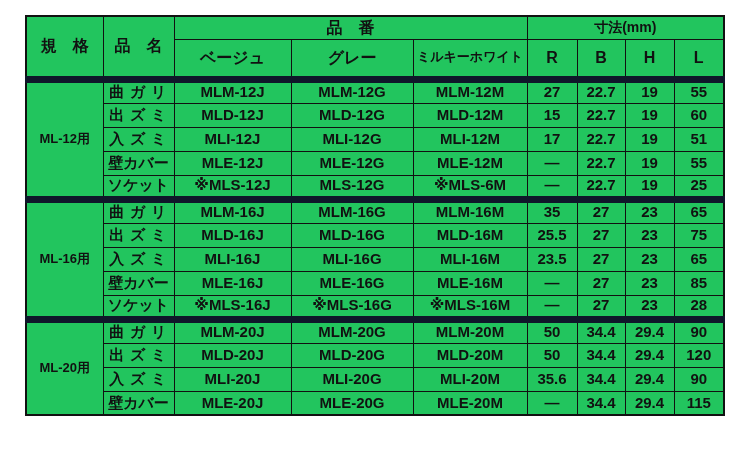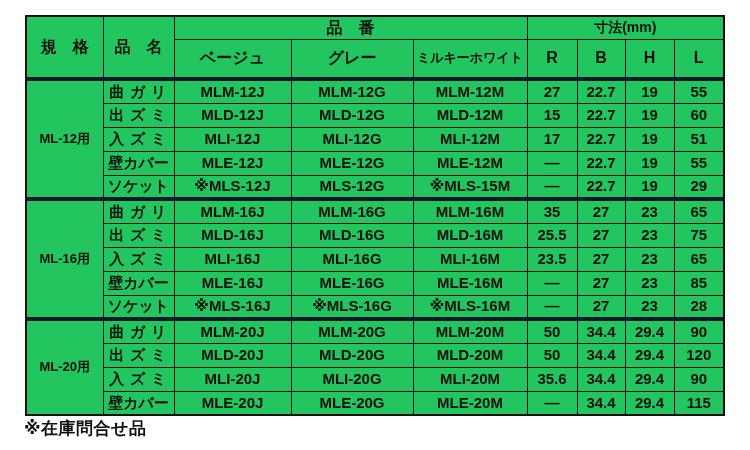--- a/index.html
+++ b/index.html
@@ -30,21 +30,21 @@
     line-height: 1.1;
     overflow: hidden;
     white-space: nowrap;
   }
   thead th { font-size: 16px; font-weight: bold; }
   thead tr.hdr-top th { height: 23px; }
   thead tr.hdr-sub th { height: 40px; border-bottom: 2px solid #111111; }
   th.milky-hdr { font-size: 13px; }
   th.dim-unit-hdr { font-size: 14px; }
   tbody td { height: 24px; }
-  tbody tr.group-start td { border-top: 4px solid #0f172a; margin-left: 8px; }
+  tbody tr.group-start td { border-top: 7px solid #0f172a; margin-left: 8px; }
   td.spec-cell { font-size: 13px; }
   td.name-cell { font-size: 15px; }
   td.name-cell.sp3 { letter-spacing: 0.38em; text-indent: 0.30em; }
   td.part-cell { font-size: 15px; }
   td.dim-cell { font-size: 15px; }
 
   .footnote {
     position: absolute;
     left: 24px;
     top: 417px;
@@ -126,25 +126,25 @@
             <td class="part-cell">MLE-12M</td>
             <td class="dim-cell">―</td>
             <td class="dim-cell">22.7</td>
             <td class="dim-cell">19</td>
             <td class="dim-cell">55</td>
           </tr>
           <tr>
             <td class="name-cell">ソケット</td>
             <td class="part-cell">※MLS-12J</td>
             <td class="part-cell">MLS-12G</td>
-            <td class="part-cell">※MLS-15M</td>
-            <td class="dim-cell">―</td>
-            <td class="dim-cell">22.7</td>
-            <td class="dim-cell">19</td>
-            <td class="dim-cell">29</td>
+            <td class="part-cell">※MLS-6M</td>
+            <td class="dim-cell">―</td>
+            <td class="dim-cell">22.7</td>
+            <td class="dim-cell">19</td>
+            <td class="dim-cell">25</td>
           </tr>
           <tr class="group-start">
             <td rowspan="5" class="spec-cell">ML-16用</td>
             <td class="name-cell sp3">曲ガリ</td>
             <td class="part-cell">MLM-16J</td>
             <td class="part-cell">MLM-16G</td>
             <td class="part-cell">MLM-16M</td>
             <td class="dim-cell">35</td>
             <td class="dim-cell">27</td>
             <td class="dim-cell">23</td>
@@ -227,14 +227,13 @@
             <td class="part-cell">MLE-20G</td>
             <td class="part-cell">MLE-20M</td>
             <td class="dim-cell">―</td>
             <td class="dim-cell">34.4</td>
             <td class="dim-cell">29.4</td>
             <td class="dim-cell">115</td>
           </tr>
         </tbody>
     </table>
   </div>
-  <div class="footnote">※在庫問合せ品</div>
 </div>
 
 </body></html>

